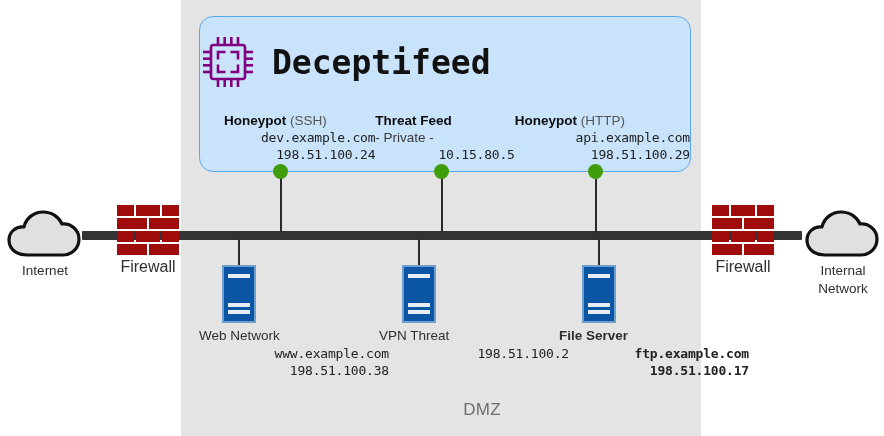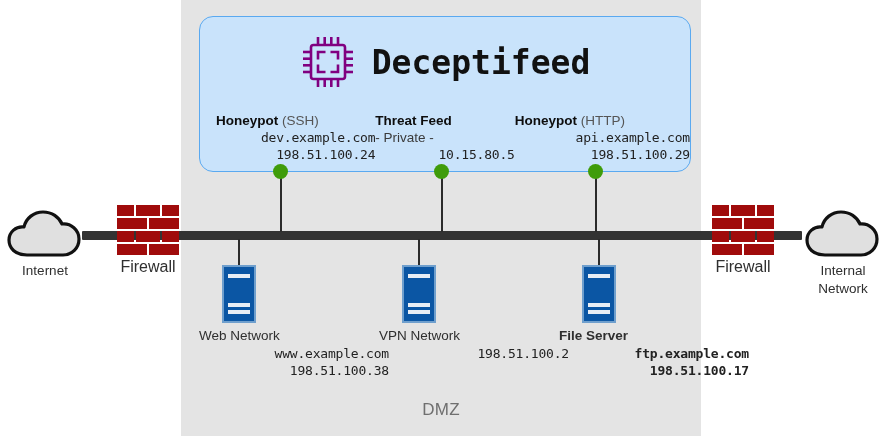--- a/index.html
+++ b/index.html
@@ -35,20 +35,21 @@
   .dmz-label {
     position: absolute;
     left: 181px;
     top: 400px;
     width: 520px;
     text-align: center;
     font-size: 17px;
     color: #6f6f6f;
     font-family: "Liberation Sans", sans-serif;
     letter-spacing: 0.3px;
+    padding-left: 41px;
   }
 
   
   .backbone {
     position: absolute;
     left: 82px;
     top: 231px;
     width: 720px;
     height: 9px;
     background: #333333;
@@ -68,21 +69,20 @@
     box-sizing: border-box;
   }
   .product-header {
     position: absolute;
     left: 0;
     top: 14px;
     width: 100%;
     height: 62px;
     display: flex;
     align-items: center;
-    justify-content: center;
     gap: 16px;
   }
   .chip-icon {
     display: block;
     width: 56px;
     height: 56px;
   }
   .product-title {
     font-family: "DejaVu Sans Mono", "Liberation Mono", monospace;
     font-weight: bold;
@@ -95,21 +95,21 @@
   .panel-cols {
     position: absolute;
     left: 0;
     top: 95px;
     width: 100%;
     display: flex;
   }
   .panel-col {
     box-sizing: border-box;
   }
-  .panel-col.c0 { width: 176px; padding-left: 16px; }
+  .panel-col.c0 { width: 176px; padding-left: 24px; }
   .panel-col.c1 { width: 140px; }
   .panel-col.c2 { width: 176px; }
 
   .svc-title {
     font-family: "Liberation Sans", sans-serif;
     font-size: 13.5px;
     line-height: 17px;
     color: #111111;
     white-space: nowrap;
   }
@@ -386,21 +386,21 @@
     <div class="mono">198.51.100.38</div>
   </div>
 
   <div class="server" style="left:402px; top:265px;">
     <div class="server-body"></div>
     <div class="server-slot slot-a"></div>
     <div class="server-slot slot-b"></div>
     <div class="server-slot slot-c"></div>
   </div>
   <div class="device-label" style="left:379px; top:327px;">
-    <div class="device-name">VPN Network</div>
+    <div class="device-name">VPN Threat</div>
     <div class="mono">198.51.100.2</div>
   </div>
 
   <div class="server" style="left:582px; top:265px;">
     <div class="server-body"></div>
     <div class="server-slot slot-a"></div>
     <div class="server-slot slot-b"></div>
     <div class="server-slot slot-c"></div>
   </div>
   <div class="device-label" style="left:559px; top:327px;font-weight:bold;">

